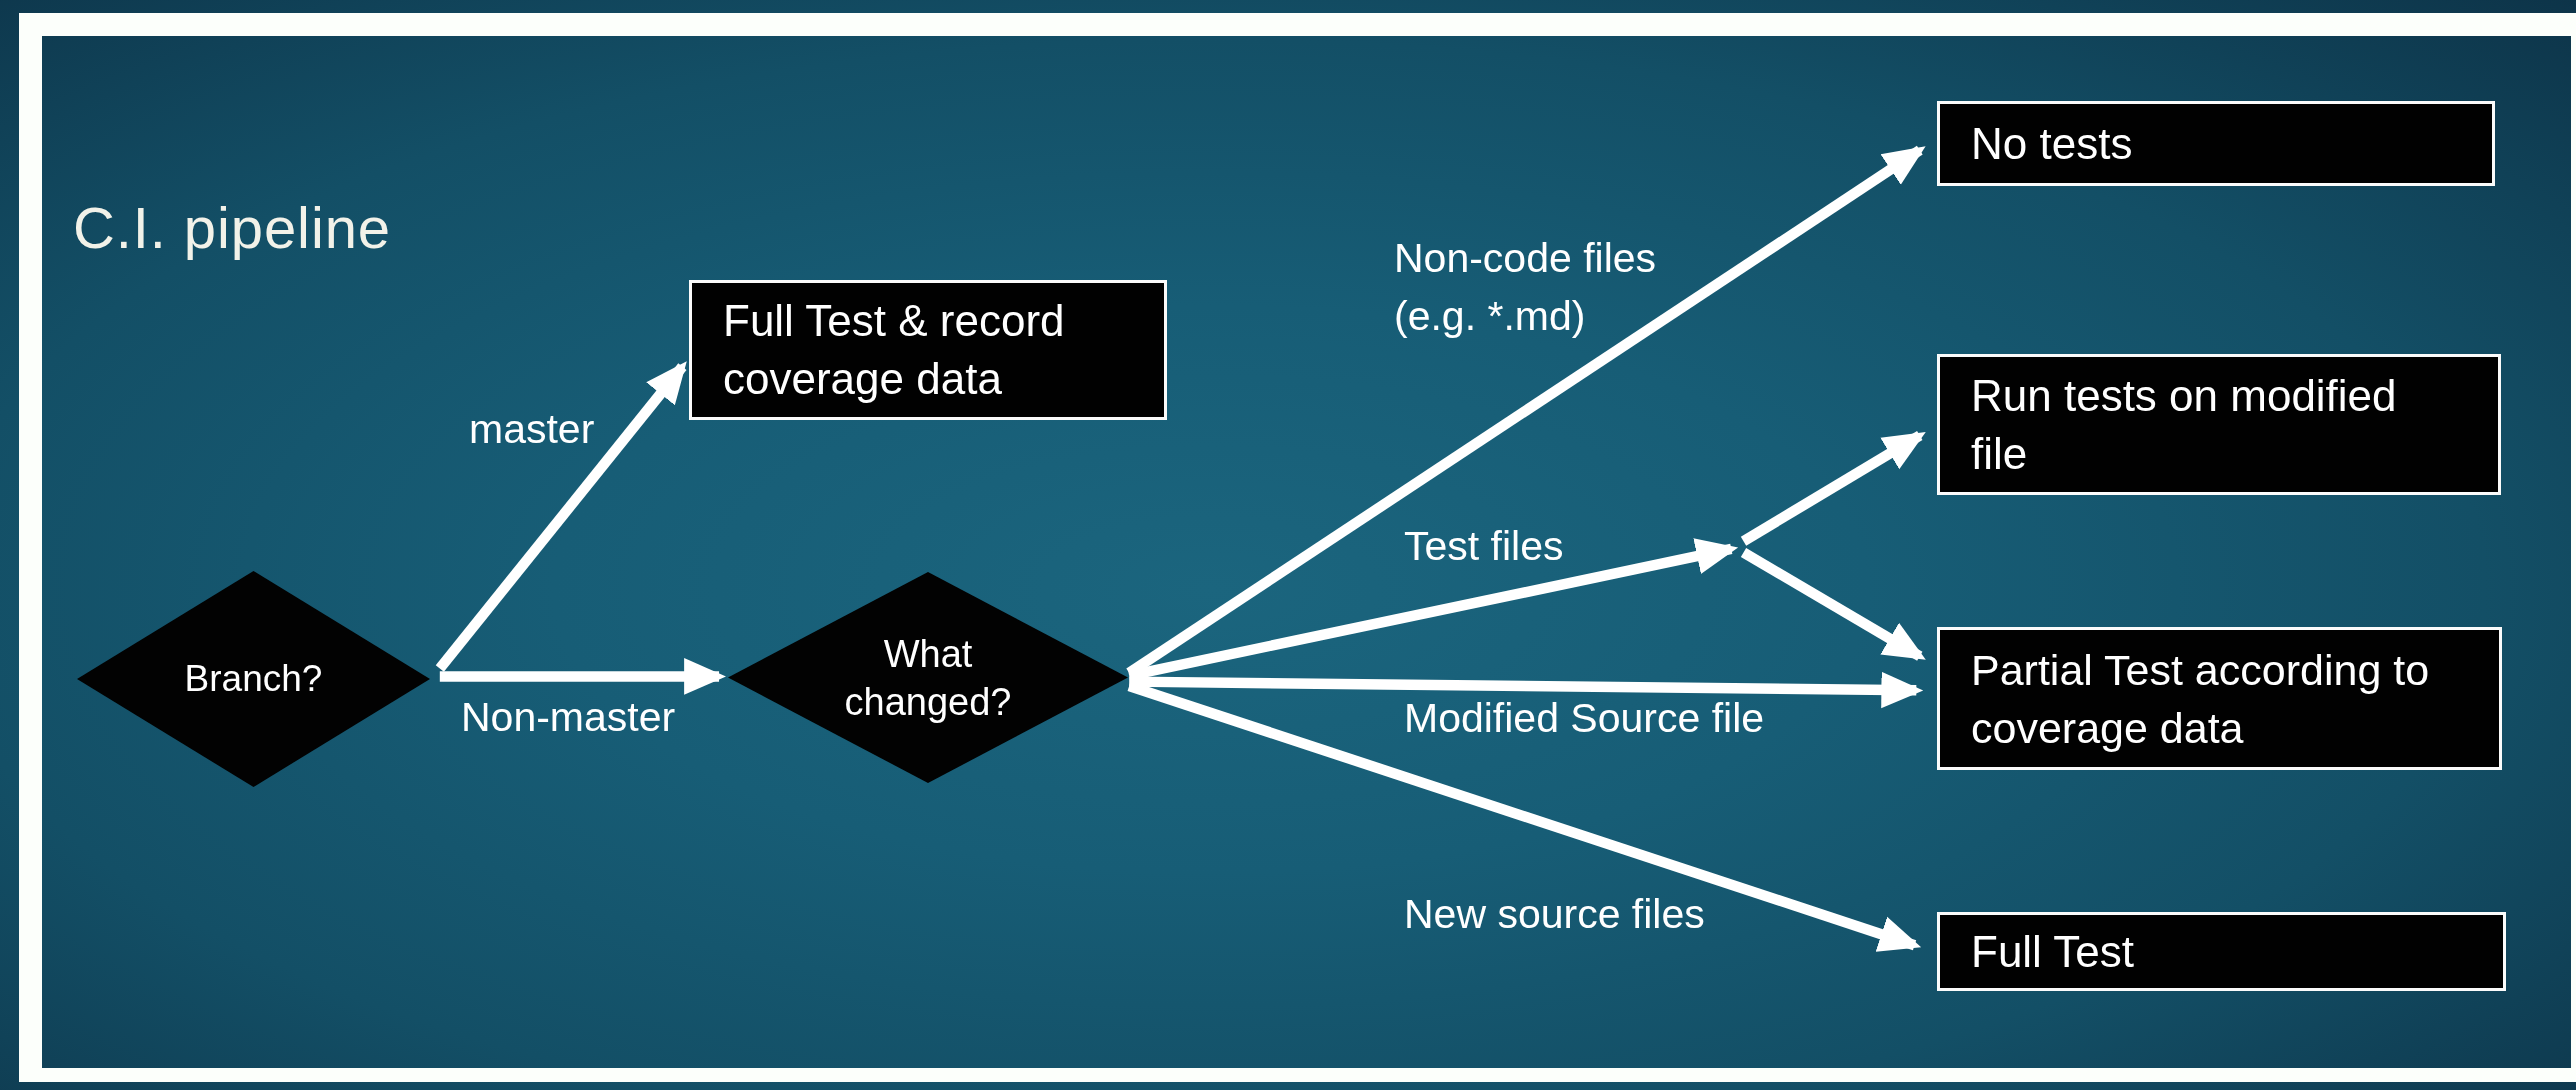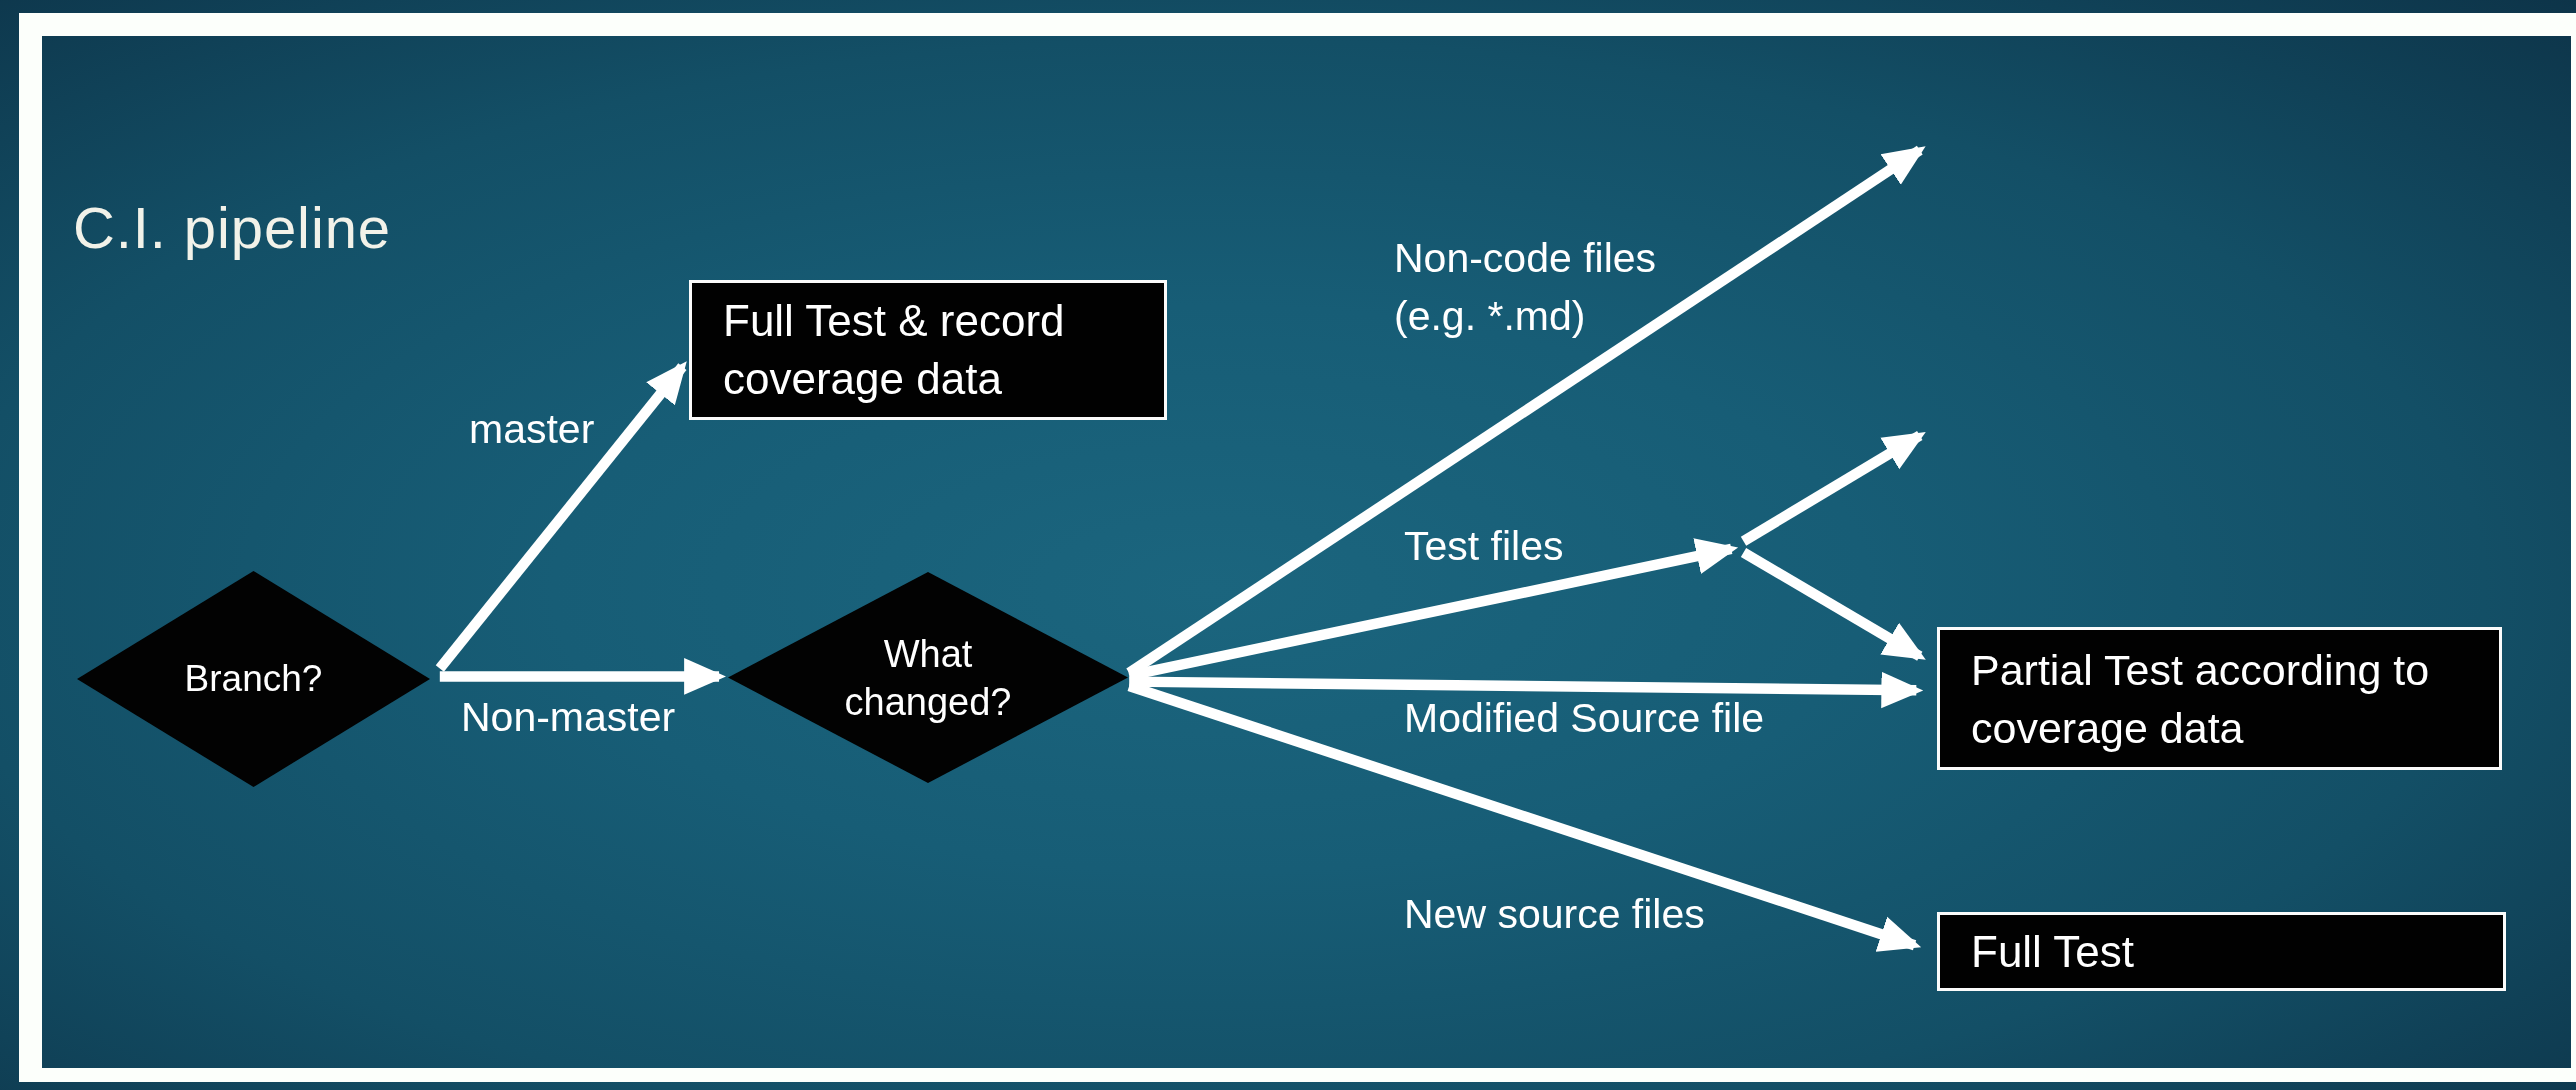--- a/index.html
+++ b/index.html
@@ -95,21 +95,28 @@
   <div class="diamond" id="d-changed">
     <span class="dm-label">What
 changed?</span>
   </div>
 
   <div class="node-box" id="box-full-record">
     <span class="bx-label">Full Test &amp; record
 coverage data</span>
   </div>
 
+  <div class="node-box" id="box-no-tests">
+    <span class="bx-label">No tests</span>
+  </div>
 
+  <div class="node-box" id="box-run-tests">
+    <span class="bx-label">Run tests on modified
+file</span>
+  </div>
 
   <div class="node-box" id="box-partial">
     <span class="bx-label">Partial Test according to
 coverage data</span>
   </div>
 
   <div class="node-box" id="box-full-test">
     <span class="bx-label">Full Test</span>
   </div>
 

